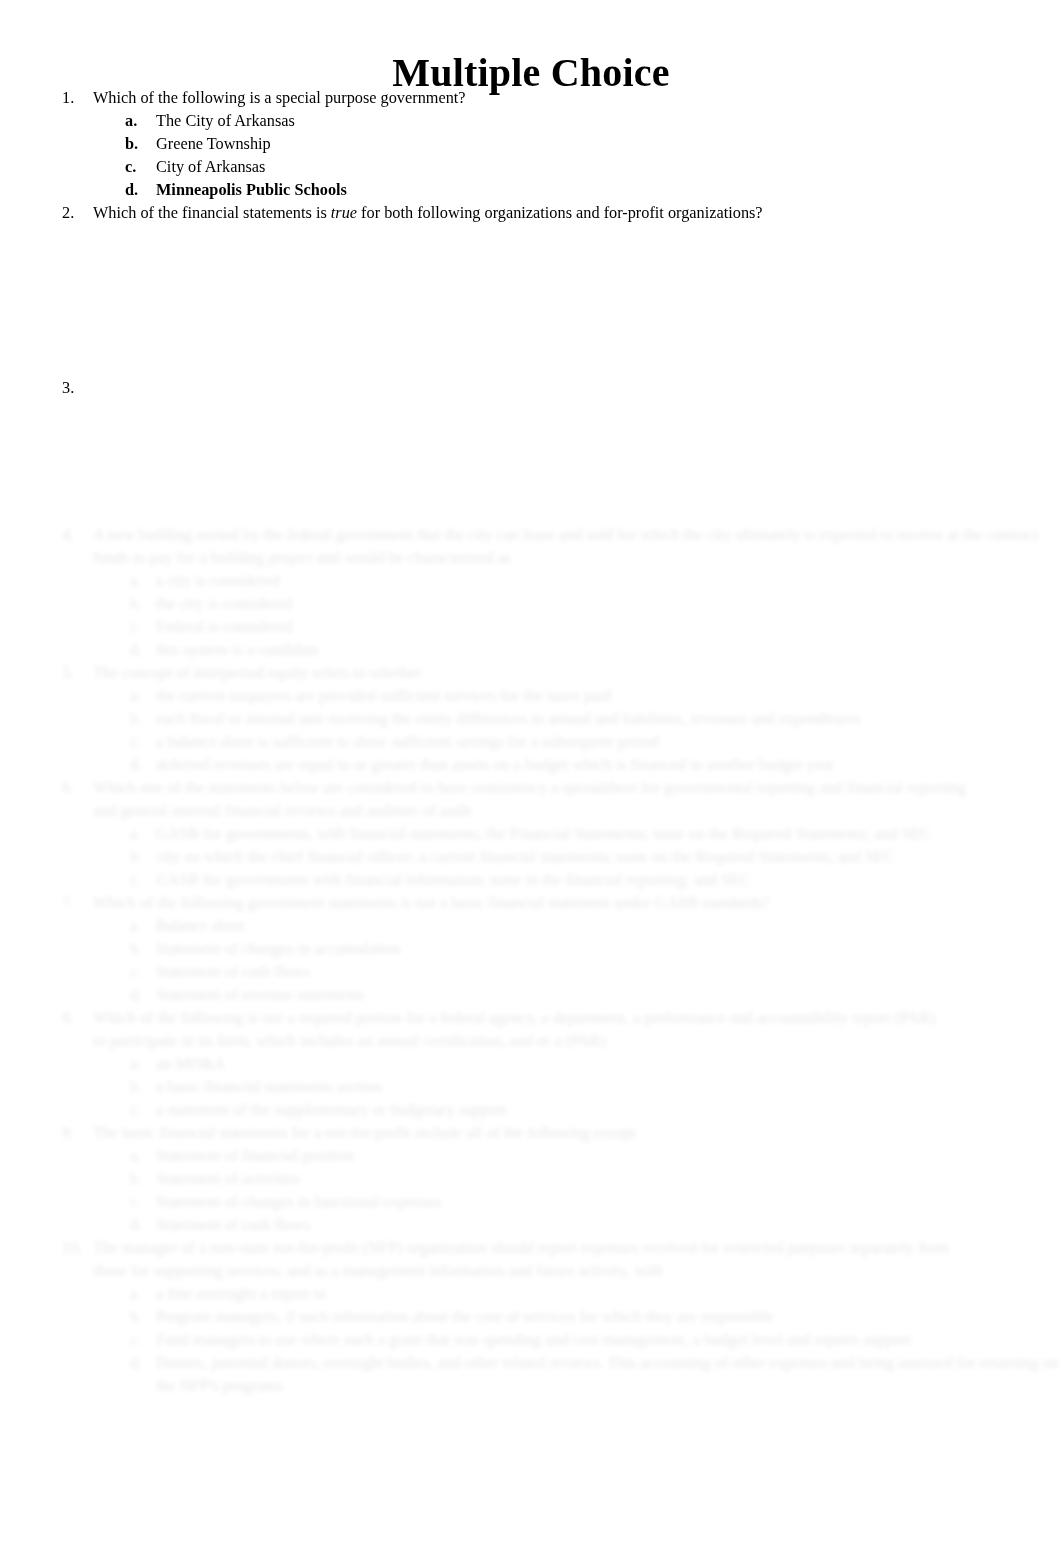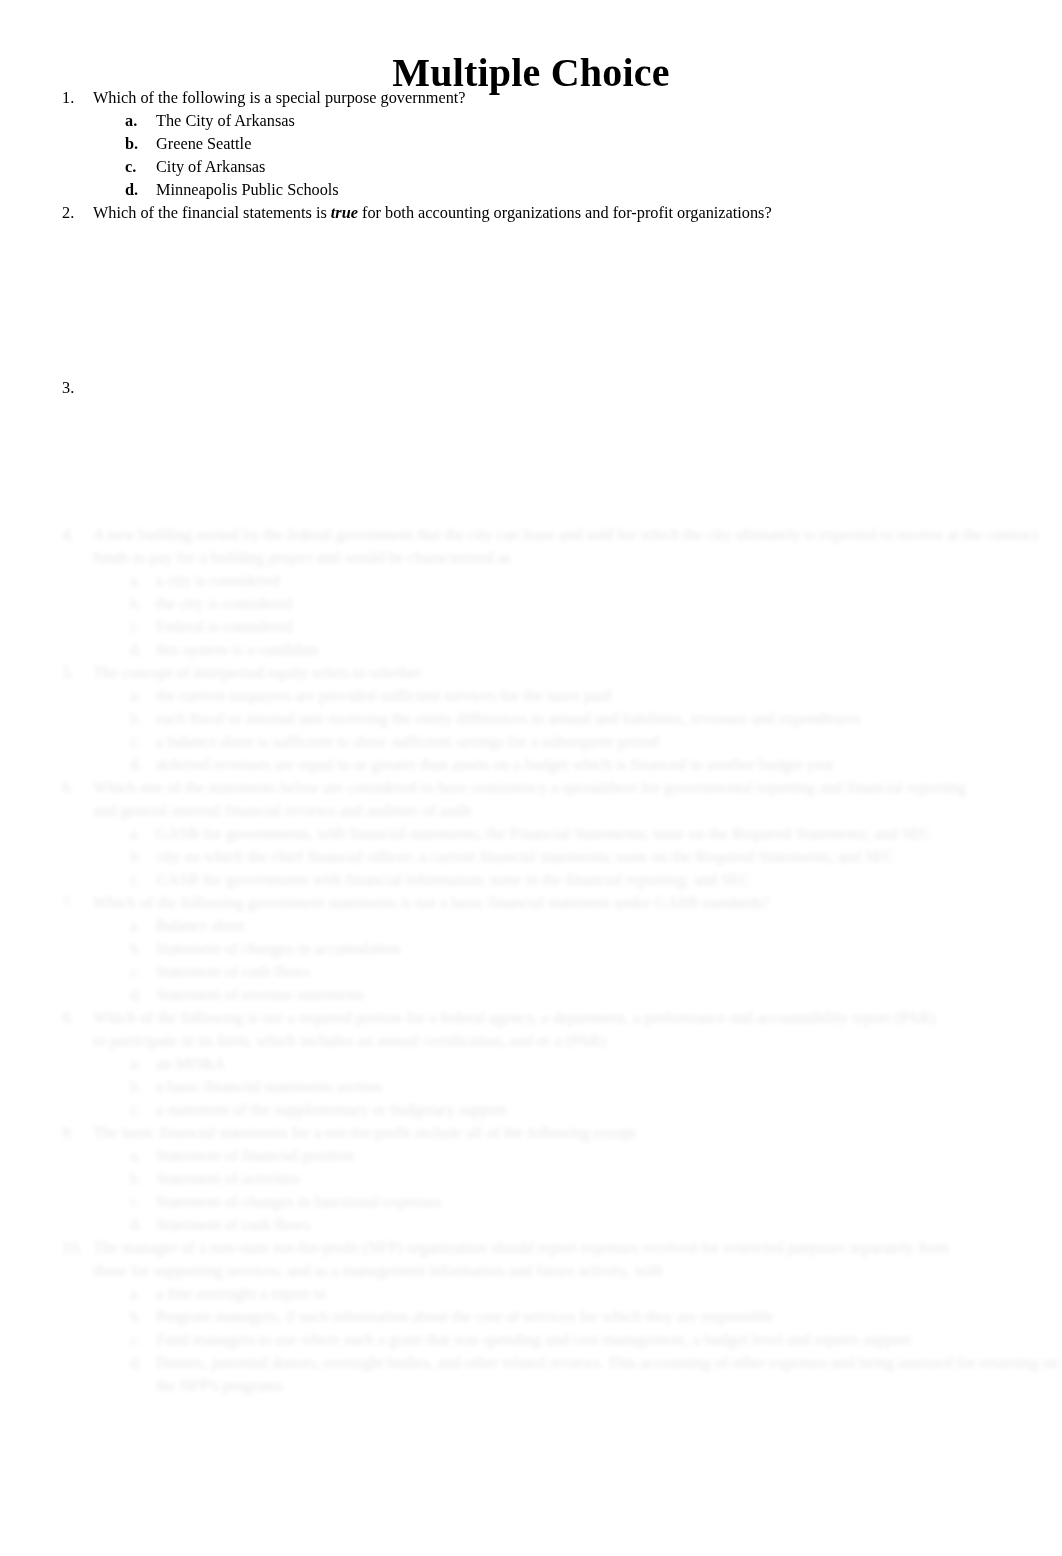--- a/index.html
+++ b/index.html
@@ -66,21 +66,20 @@
     text-align: left;
     font-size: 16.3px;
   }
 
   .q-text {
     display: inline;
   }
 
   .q-text .em {
     font-style: italic;
-    font-weight: bold;
   }
 
   
   .options {
     margin: 0;
     padding: 0;
     list-style: none;
   }
 
   .option {
@@ -94,21 +93,21 @@
   .option .opt-letter {
     position: absolute;
     left: 125px;
     top: 0;
     width: 26px;
     font-weight: bold;
     font-size: 16.3px;
   }
 
   .option.answer .opt-text {
-    font-weight: normal;
+    font-weight: bold;
   }
 
   
   .blank-gap-q2 { height: 152px; }
   .blank-gap-q3 { height: 152px; }
 
   
   .faded-block {
     position: absolute;
     top: 524px;
@@ -159,37 +158,37 @@
         <span class="q-num">1.</span>
         <span class="q-text">Which of the following is a special purpose government?</span>
       </div>
       <ul class="options">
         <li class="option">
           <span class="opt-letter">a.</span>
           <span class="opt-text">The City of Arkansas</span>
         </li>
         <li class="option">
           <span class="opt-letter">b.</span>
-          <span class="opt-text">Greene Seattle</span>
+          <span class="opt-text">Greene Township</span>
         </li>
         <li class="option">
           <span class="opt-letter">c.</span>
           <span class="opt-text">City of Arkansas</span>
         </li>
         <li class="option answer">
           <span class="opt-letter">d.</span>
           <span class="opt-text">Minneapolis Public Schools</span>
         </li>
       </ul>
     </div>
 
     <div class="question">
       <div class="q-line">
         <span class="q-num">2.</span>
-        <span class="q-text"><span>Which of the financial statements is </span><span class="em">true</span><span> for both accounting organizations and for-profit organizations?</span></span>
+        <span class="q-text"><span>Which of the financial statements is </span><span class="em">true</span><span> for both following organizations and for-profit organizations?</span></span>
       </div>
       <div class="blank-gap-q2"></div>
     </div>
 
     <div class="question">
       <div class="q-line">
         <span class="q-num">3.</span>
       </div>
       <div class="blank-gap-q3"></div>
     </div>

